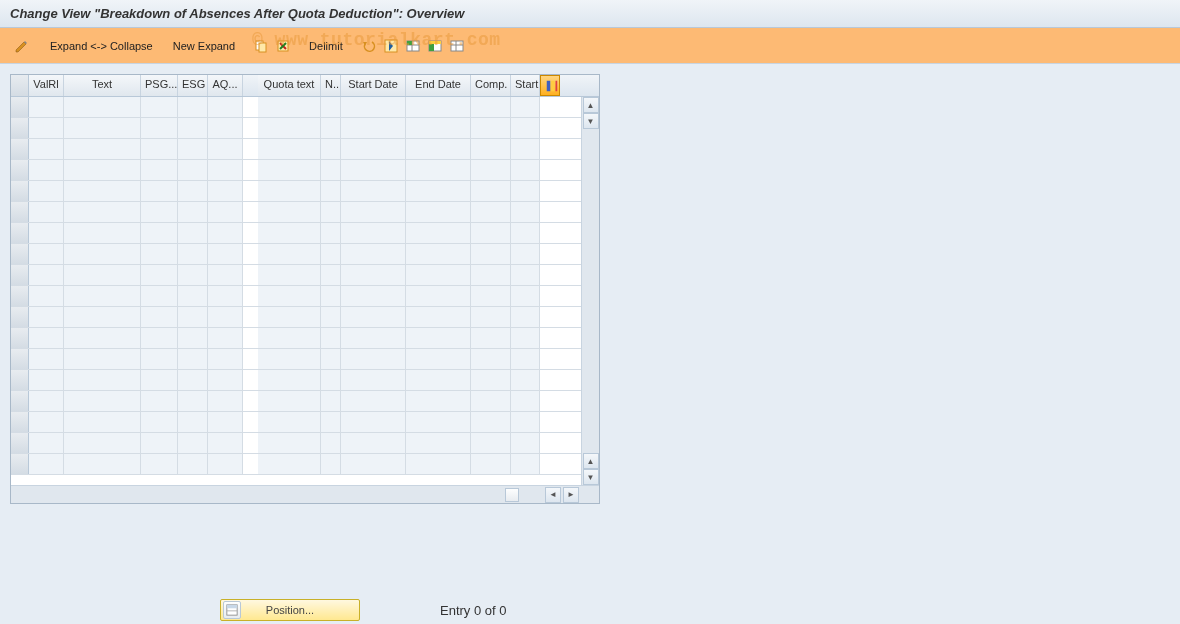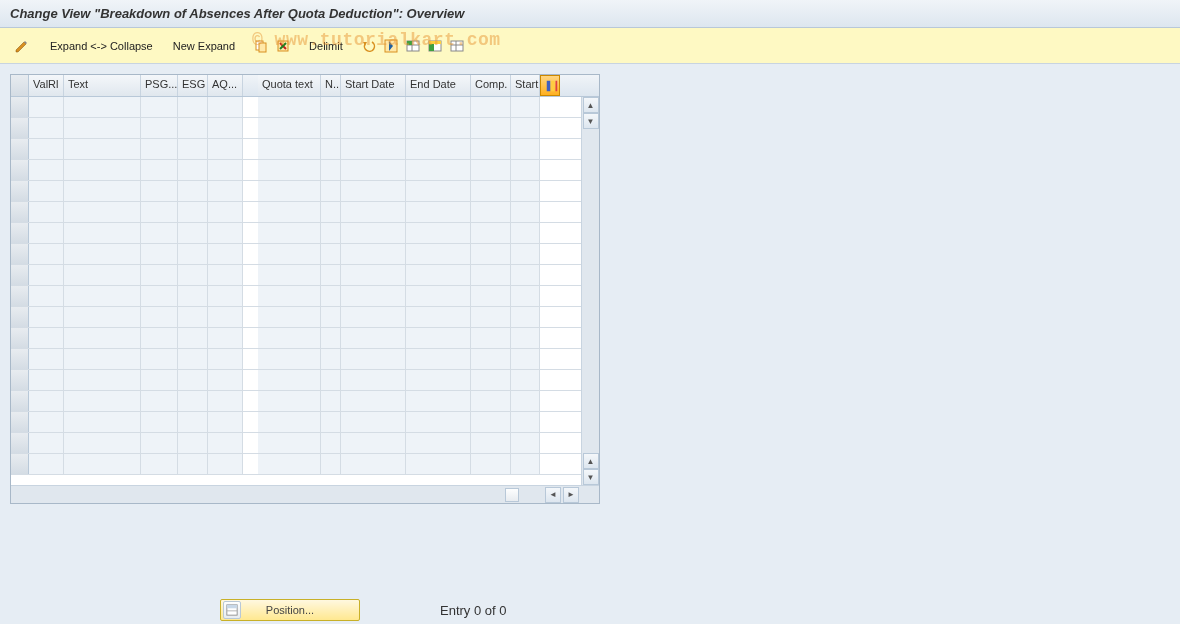--- a/index.html
+++ b/index.html
@@ -23,21 +23,21 @@
       display: flex;
       align-items: center;
     }
     .title-text {
       font-weight: bold;
       font-style: italic;
       font-size: 13px;
       color: #333;
     }
     .toolbar {
-      background: #fef9c3;
+      background: #fdba74;
       padding: 6px 10px;
       height: 36px;
       display: flex;
       align-items: center;
       gap: 12px;
       border-bottom: 1px solid #c8d4e0;
     }
     .toolbar-btn-text {
       font-size: 11px;
       color: #222;
@@ -75,20 +75,21 @@
       height: 430px;
       position: relative;
       display: flex;
       flex-direction: column;
     }
     .table-header-row {
       display: flex;
       background: linear-gradient(to bottom, #f0f4f8, #dde6ef);
       border-bottom: 1px solid #b8c8d8;
       height: 22px;
+      text-align: center;
     }
     .table-body-wrapper {
       flex: 1;
       display: flex;
       overflow: hidden;
     }
     .table-body-rows {
       flex: 1;
       overflow: hidden;
     }

